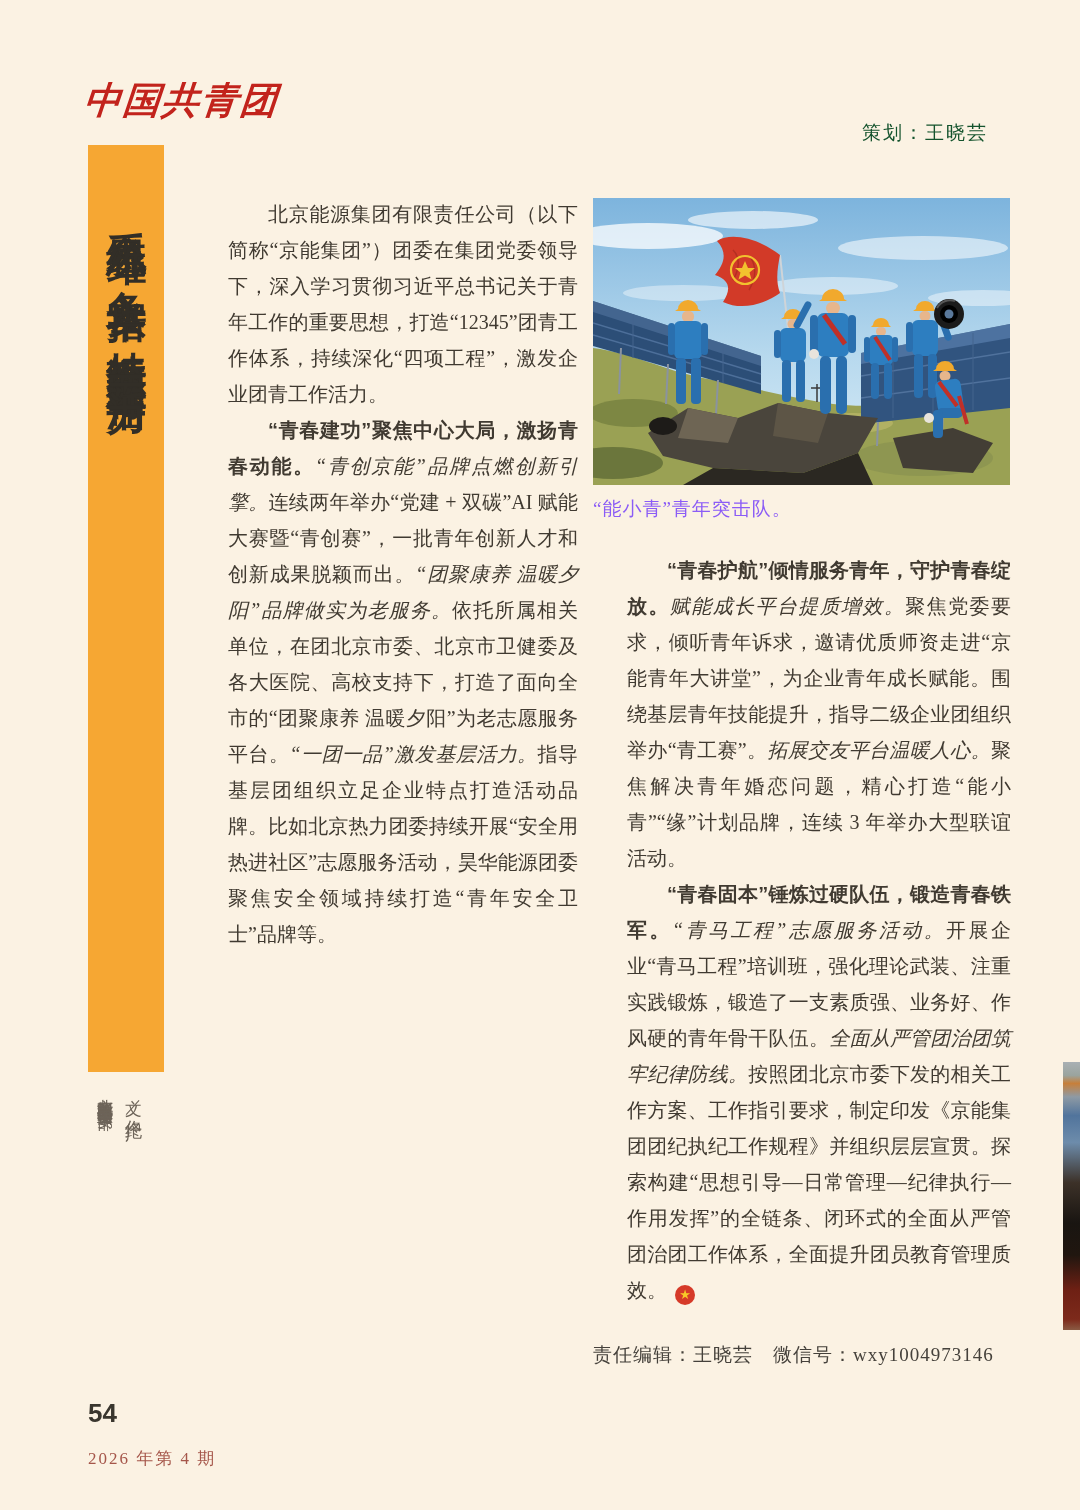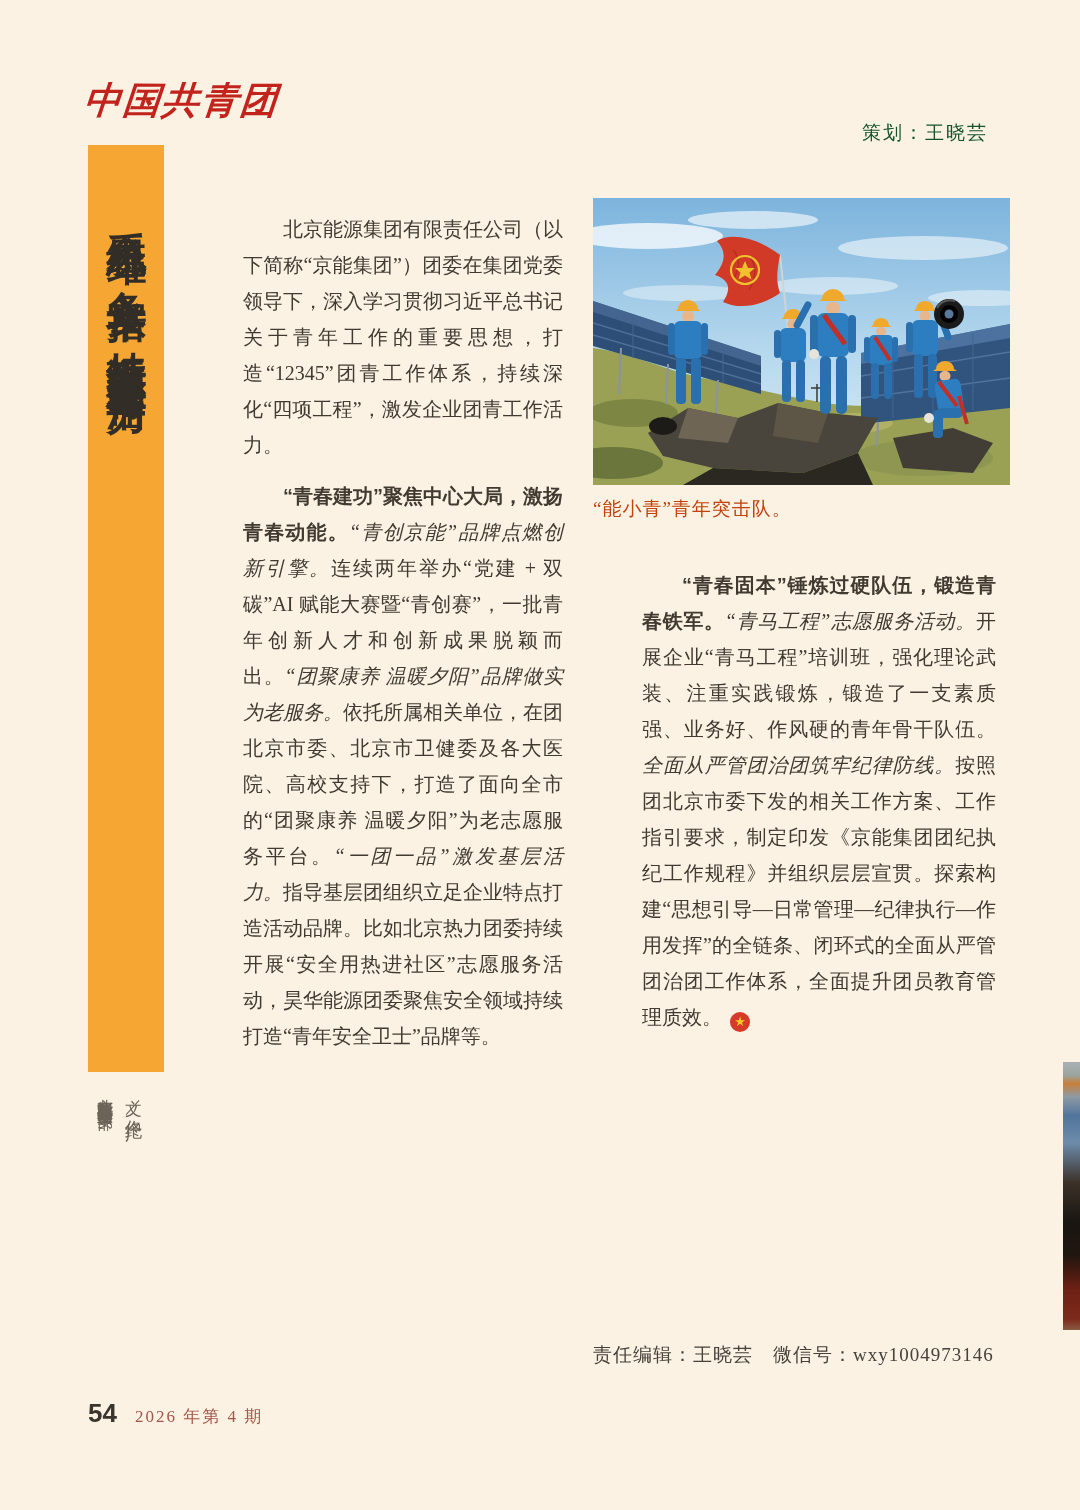--- a/index.html
+++ b/index.html
@@ -45,43 +45,43 @@
   .byline .author{display:block;font-size:17px;letter-spacing:2px;line-height:30px;}
   .byline .affil{display:block;font-size:16px;letter-spacing:1px;line-height:26px;}
 
   
   .col{
     font-size:20px;line-height:36px;color:#403a31;
     text-align:justify;
   }
   .col-1{left:228px;top:196px;width:350px;}
   .col-2{left:627px;top:552px;width:384px;}
-  .col p{margin:15px;text-indent:2em;}
+  .col p{margin:0;text-indent:2em;}
   .seg-b{font-weight:700;font-family:"Liberation Sans",sans-serif;}
   .seg-k{font-style:italic;}
   .end-mark{
     display:inline-block;width:20px;height:20px;border-radius:50%;
     background:var(--endmark-red,#d63a28);color:var(--endmark-star,#f7c928);
     font-size:13px;line-height:20px;text-align:center;text-indent:0;
     vertical-align:-2px;margin-left:8px;font-style:normal;
   }
 
   
   .photo{left:593px;top:198px;width:417px;height:287px;overflow:hidden;}
   .photo svg{display:block;}
-  .caption{left:593px;top:496px;font-size:19px;color:#c2410c;letter-spacing:1px;}
+  .caption{left:593px;top:496px;font-size:19px;color:#8b5cf6;letter-spacing:1px;}
 
   
   .editor{
     left:593px;top:1342px;width:418px;text-align:left;
     font-size:19px;color:#45413b;letter-spacing:1px;
   }
 
   
-  .footer{left:88px;top:1398px;display:flex;align-items:baseline;gap:18px;}
+  .footer{left:88px;top:1398px;display:flex;align-items:baseline;gap:18px;flex-direction:column;}
   .page-num{font-size:26px;font-weight:700;color:#3a362e;font-family:"Liberation Sans",sans-serif;}
   .issue{font-size:17px;color:var(--issue-red,#a5564a);letter-spacing:2px;}
 
   
   .edge-sliver{
     left:1063px;top:1062px;width:17px;height:268px;
     background:linear-gradient(to bottom,
       #a9b0b4 0%, #9aa49e 5%,
       #c77f3a 8%, #8e9aa4 13%,
       #51749c 20%, #6d8cab 30%,
@@ -253,20 +253,21 @@
         <rect class="c-uniform-d" x="-12" y="44" width="10" height="28" rx="4"></rect>
         <circle cx="-16" cy="52" r="5" fill="#e8e4dc"></circle>
         <path d="M14,30 L22,58" stroke="#c03028" stroke-width="4"></path>
       </g>
     </g>
   </svg>
 </div>
 <div class="abs caption">“能小青”青年突击队。</div>
 
 <div class="abs col col-2">
+    <p><span class="seg-b">“青春护航”倾情服务青年，守护青春绽放。</span><span class="seg-k">赋能成长平台提质增效。</span><span class="seg-n">聚焦党委要求，倾听青年诉求，邀请优质师资走进“京能青年大讲堂”，为企业青年成长赋能。围绕基层青年技能提升，指导二级企业团组织举办“青工赛”。</span><span class="seg-k">拓展交友平台温暖人心。</span><span class="seg-n">聚焦解决青年婚恋问题，精心打造“能小青”“缘”计划品牌，连续 3 年举办大型联谊活动。</span></p>
     <p><span class="seg-b">“青春固本”锤炼过硬队伍，锻造青春铁军。</span><span class="seg-k">“青马工程”志愿服务活动。</span><span class="seg-n">开展企业“青马工程”培训班，强化理论武装、注重实践锻炼，锻造了一支素质强、业务好、作风硬的青年骨干队伍。</span><span class="seg-k">全面从严管团治团筑牢纪律防线。</span><span class="seg-n">按照团北京市委下发的相关工作方案、工作指引要求，制定印发《京能集团团纪执纪工作规程》并组织层层宣贯。探索构建“思想引导—日常管理—纪律执行—作用发挥”的全链条、闭环式的全面从严管团治团工作体系，全面提升团员教育管理质效。</span><span class="end-mark">★</span></p>
   </div>
 
 <div class="abs editor">责任编辑：王晓芸　微信号：wxy1004973146</div>
 
 <div class="abs footer">
   <span class="page-num">54</span>
   <span class="issue">2026 年第 4 期</span>
 </div>
 

